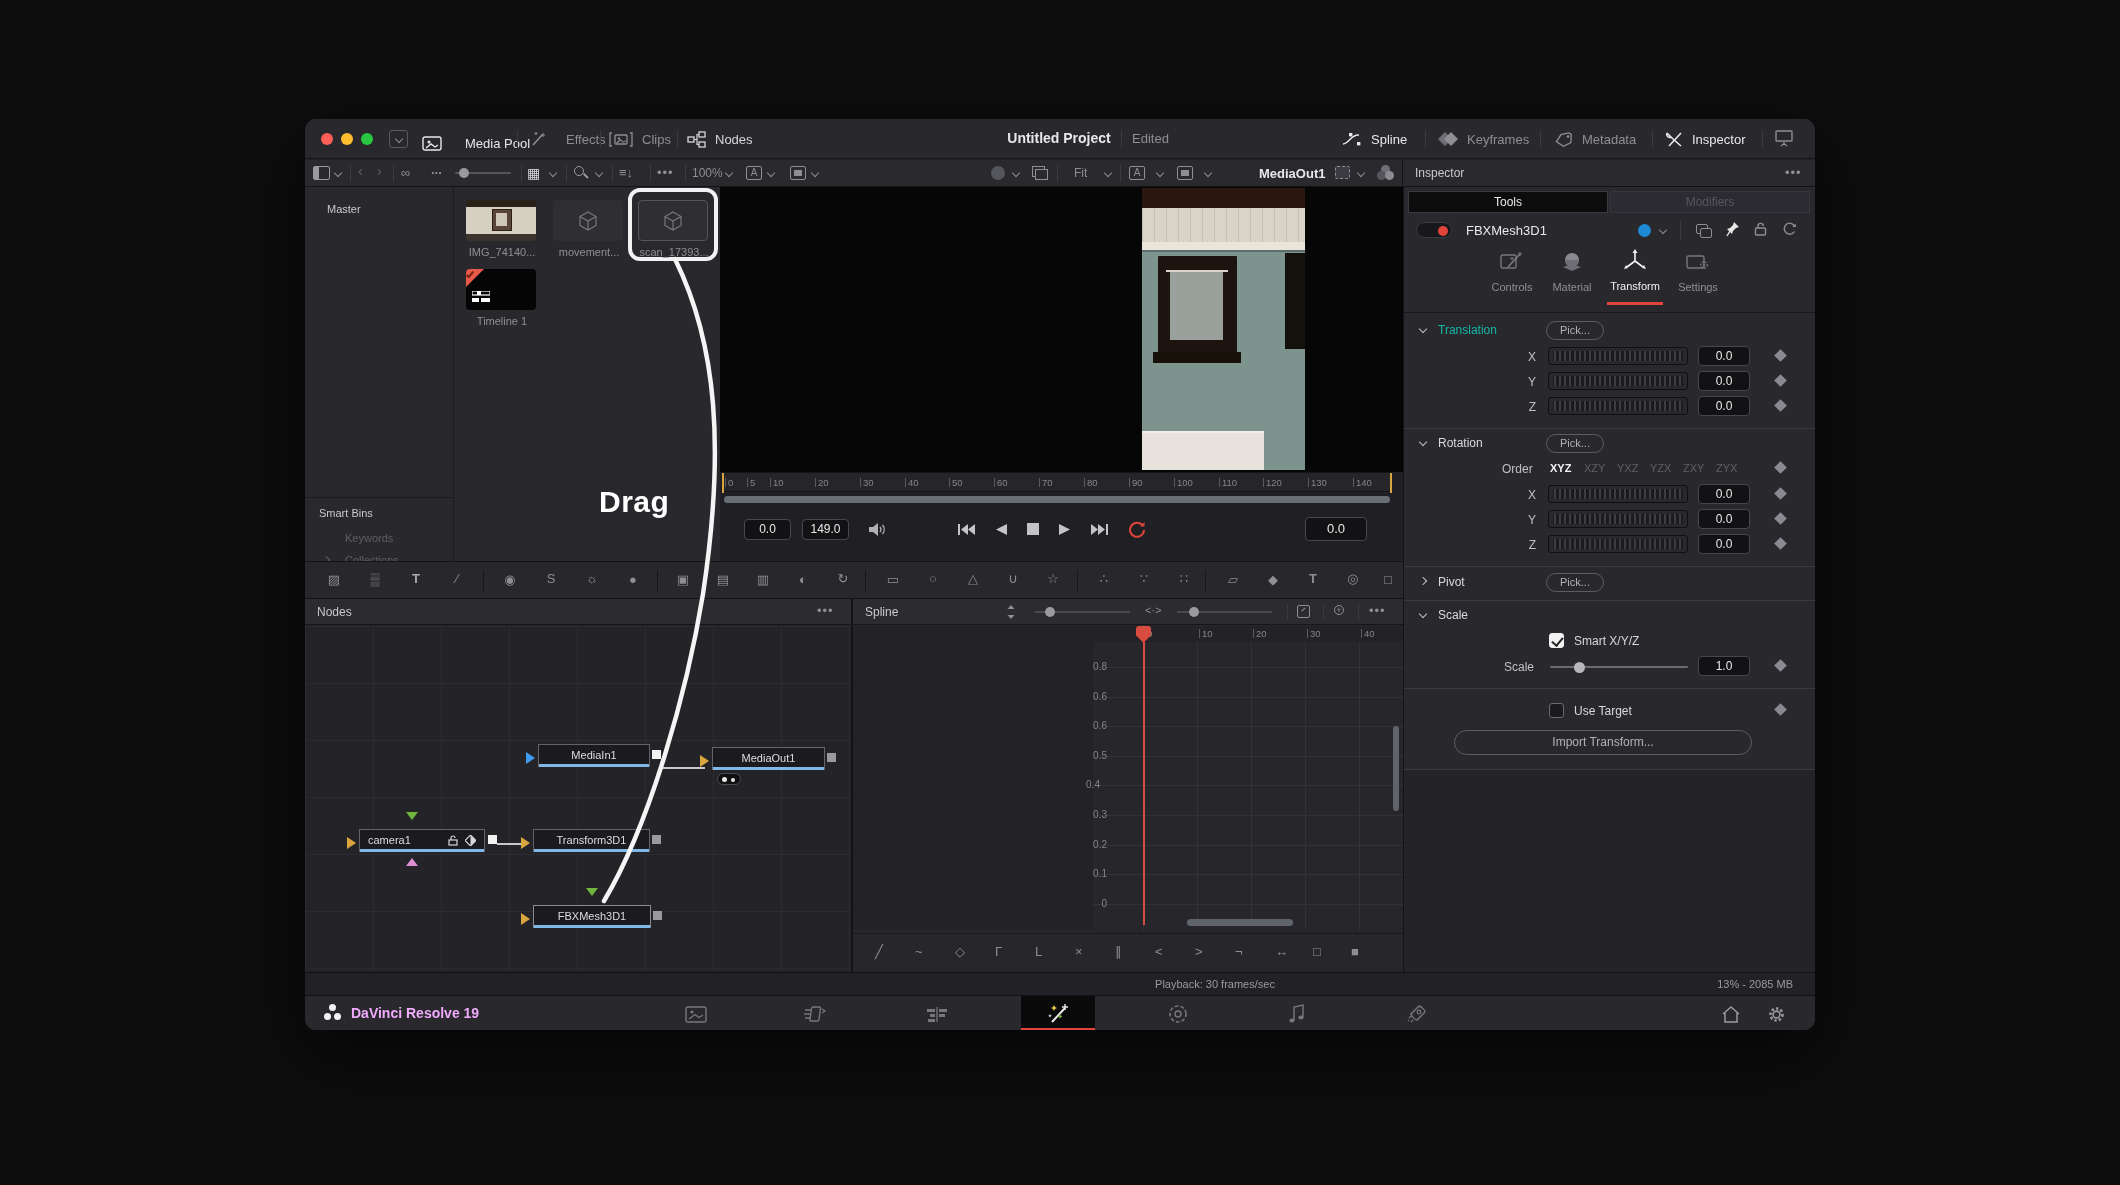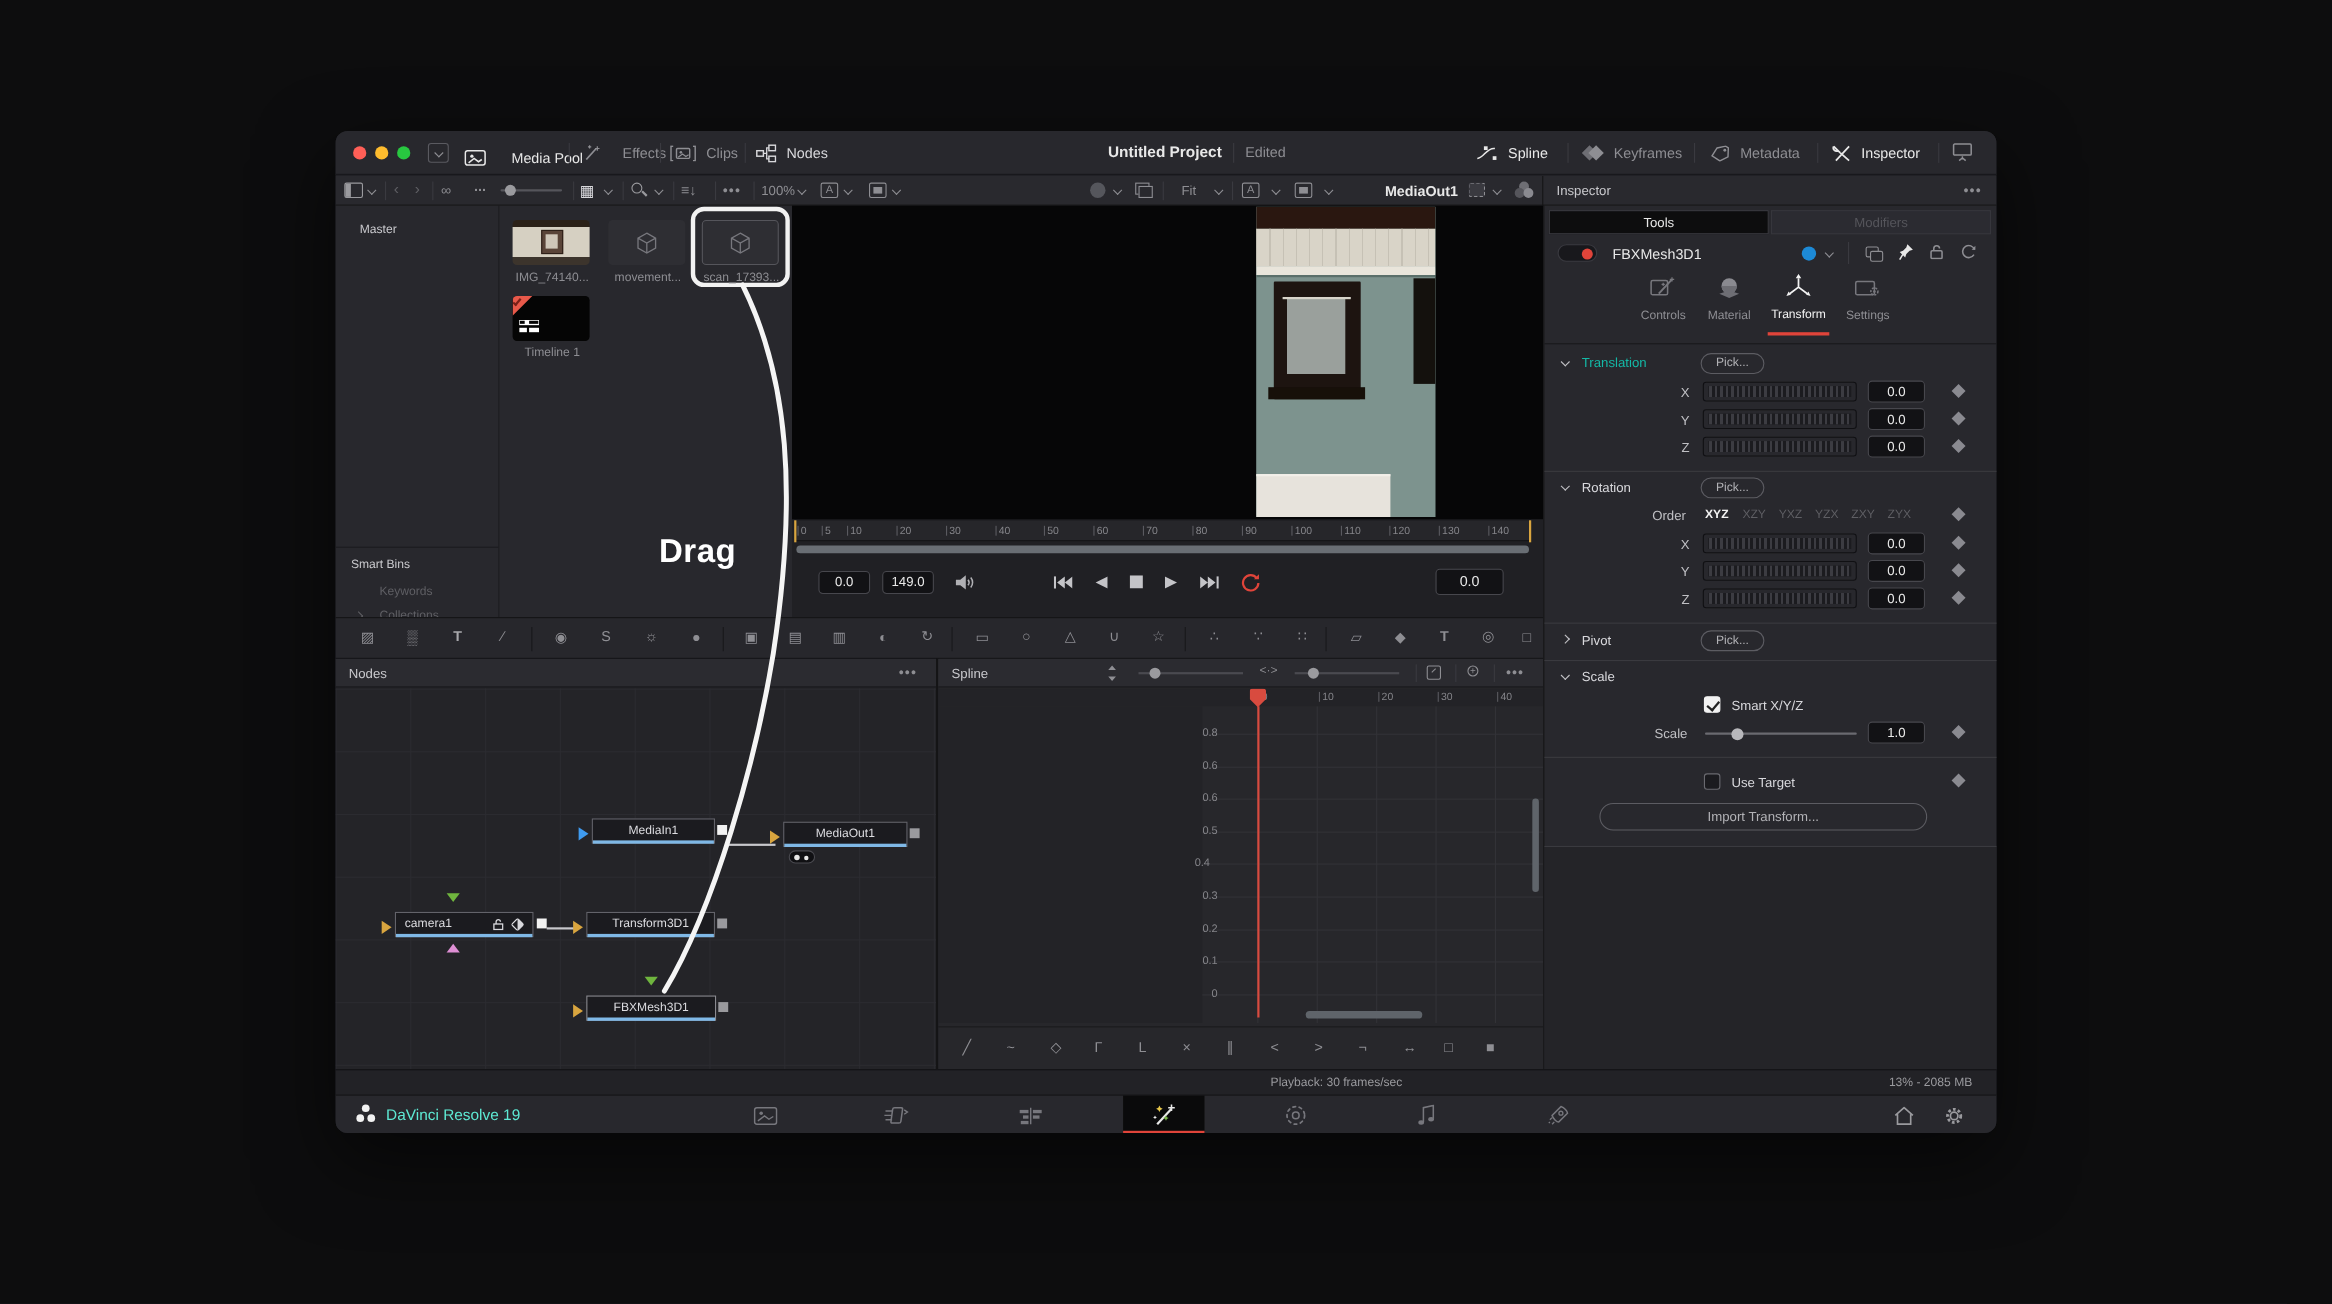--- a/index.html
+++ b/index.html
@@ -601,21 +601,21 @@
     <span class="a" style="left:420px;top:5px;width:980px;text-align:center;color:#9a9a9e;font-size:11px">Playback: 30 frames/sec</span>
     <span class="a" style="right:22px;top:5px;color:#9a9a9e;font-size:11px">13% - 2085 MB</span>
   </div>
 
   <div class="a" style="left:0;top:876px;width:1510px;height:35px;background:#28282d;border-top:1px solid #131315">
     <div class="a" style="left:18px;top:8px;width:20px;height:18px">
       <div style="position:absolute;left:6px;top:0;width:7px;height:7px;border-radius:50%;background:#f2f2f2"></div>
       <div style="position:absolute;left:1px;top:9px;width:7px;height:7px;border-radius:50%;background:#f2f2f2"></div>
       <div style="position:absolute;left:11px;top:9px;width:7px;height:7px;border-radius:50%;background:#f2f2f2"></div>
     </div>
-    <span class="a" style="left:46px;top:9px;color:#5eead4;font-size:14px;font-weight:normal">DaVinci Resolve 19</span>
+    <span class="a" style="left:46px;top:9px;color:#f0abfc;font-size:14px;font-weight:bold">DaVinci Resolve 19</span>
 
     <div class="appicon" style="left:378px">
       <svg width="22" height="17" viewBox="0 0 22 17">
           <rect x="1" y="1" width="20" height="15" rx="2" fill="none" stroke="#77777d" stroke-width="1.4"></rect>
           <circle cx="7" cy="6" r="1.6" fill="#77777d"></circle>
           <path d="M4 13l6-4.5 4 3 4-2.5" stroke="#77777d" stroke-width="1.3" fill="none"></path>
         </svg>
     </div>
     <div class="appicon" style="left:497px">
       <svg width="24" height="18" viewBox="0 0 24 18">

